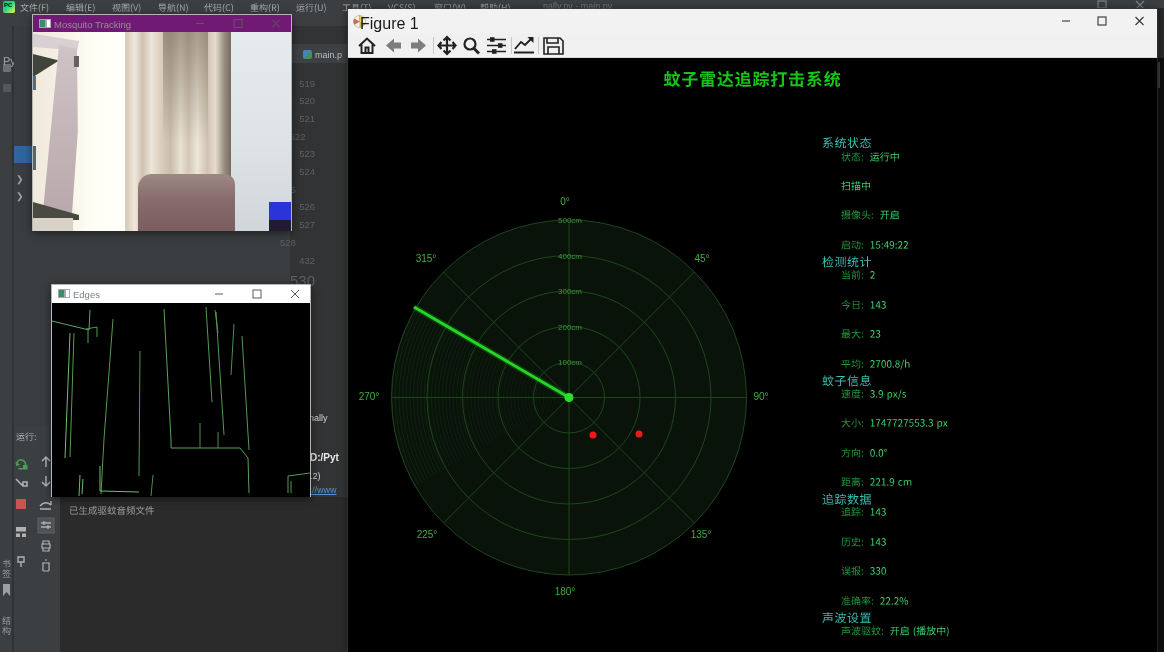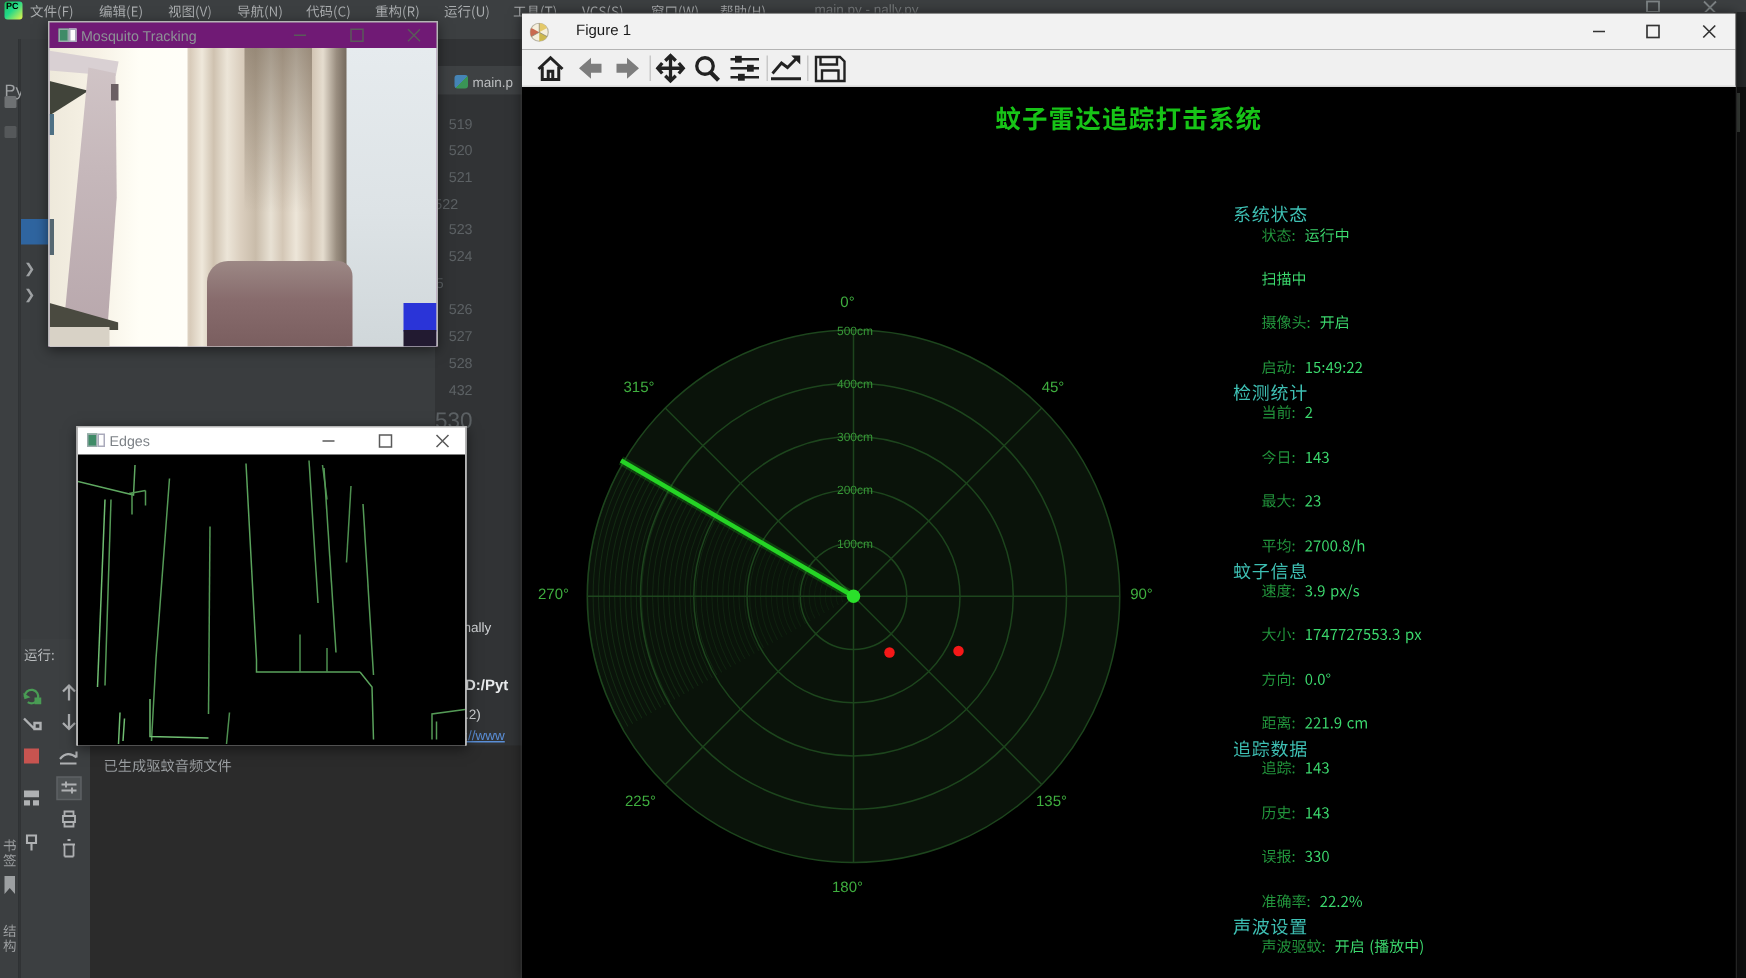--- a/index.html
+++ b/index.html
@@ -14,21 +14,21 @@
 <path d="M116 3.9L116 8.7L116.7 8.7L116.7 4.5L119.5 4.5L119.5 8.7L120.2 8.7L120.2 3.9ZM113.4 3.8C113.7 4.1 114.1 4.6 114.2 4.9L114.8 4.6C114.6 4.3 114.2 3.8 113.9 3.5ZM117.7 5.2L117.7 6.9C117.7 8.3 117.5 10 115.2 11.2C115.3 11.3 115.5 11.6 115.6 11.7C117 11 117.7 10.1 118 9.1L118 10.8C118 11.4 118.3 11.6 118.9 11.6L119.7 11.6C120.5 11.6 120.6 11.2 120.7 9.8C120.5 9.8 120.3 9.7 120.1 9.5C120.1 10.8 120 11.1 119.7 11.1L119 11.1C118.7 11.1 118.7 11 118.7 10.7L118.7 8.5L118.2 8.5C118.3 8 118.4 7.4 118.4 6.9L118.4 5.2ZM112.6 5L112.6 5.6L114.7 5.6C114.2 6.8 113.3 7.9 112.4 8.5C112.5 8.6 112.6 9 112.7 9.2C113 8.9 113.4 8.6 113.7 8.2L113.7 11.7L114.3 11.7L114.3 7.8C114.7 8.2 115.1 8.8 115.2 9L115.7 8.5C115.5 8.3 114.9 7.6 114.5 7.2C115 6.6 115.3 5.9 115.6 5.2L115.2 5L115.1 5ZM124.4 8.5C125.1 8.6 126 9 126.5 9.2L126.8 8.8C126.3 8.5 125.4 8.2 124.7 8.1ZM123.5 9.6C124.7 9.8 126.3 10.1 127.1 10.5L127.4 9.9C126.6 9.7 125 9.3 123.8 9.2ZM121.8 3.8L121.8 11.7L122.4 11.7L122.4 11.3L128.6 11.3L128.6 11.7L129.3 11.7L129.3 3.8ZM122.4 10.7L122.4 4.4L128.6 4.4L128.6 10.7ZM124.7 4.6C124.3 5.4 123.5 6.1 122.7 6.5C122.9 6.6 123.1 6.8 123.2 6.9C123.5 6.8 123.8 6.5 124 6.3C124.3 6.6 124.6 6.9 125 7.1C124.2 7.5 123.4 7.7 122.6 7.9C122.7 8 122.8 8.3 122.9 8.4C123.8 8.2 124.7 7.9 125.6 7.4C126.3 7.8 127.2 8.1 128 8.3C128.1 8.2 128.3 7.9 128.4 7.8C127.6 7.7 126.8 7.4 126.1 7.1C126.8 6.7 127.4 6.2 127.7 5.5L127.4 5.3L127.3 5.3L124.9 5.3C125.1 5.2 125.2 5 125.3 4.8ZM124.4 5.9L124.5 5.9L126.8 5.9C126.5 6.2 126 6.5 125.6 6.8C125.1 6.6 124.7 6.3 124.4 5.9ZM132.2 12.8L132.7 12.5C131.9 11.3 131.5 9.7 131.5 8.2C131.5 6.7 131.9 5.2 132.7 3.9L132.2 3.6C131.3 5 130.8 6.4 130.8 8.2C130.8 10 131.3 11.4 132.2 12.8ZM135.2 11L136.1 11L138.2 4.4L137.4 4.4L136.3 8C136.1 8.8 135.9 9.4 135.7 10.2L135.6 10.2C135.4 9.4 135.2 8.8 135 8L133.9 4.4L133.1 4.4ZM139.1 12.8C139.9 11.4 140.4 10 140.4 8.2C140.4 6.4 139.9 5 139.1 3.6L138.6 3.9C139.4 5.2 139.8 6.7 139.8 8.2C139.8 9.7 139.4 11.3 138.6 12.5Z" fill="#aaadaf"></path>
 <path d="M159.9 9.4C160.5 9.8 161.1 10.5 161.4 11L161.9 10.5C161.6 10.1 161 9.5 160.4 9L163.8 9L163.8 10.9C163.8 11 163.8 11.1 163.6 11.1C163.4 11.1 162.8 11.1 162.1 11.1C162.2 11.3 162.3 11.5 162.4 11.7C163.2 11.7 163.8 11.7 164.1 11.6C164.4 11.5 164.5 11.3 164.5 10.9L164.5 9L166.5 9L166.5 8.4L164.5 8.4L164.5 7.7L163.8 7.7L163.8 8.4L158.6 8.4L158.6 9L160.3 9ZM159.2 4.1L159.2 6.4C159.2 7.3 159.7 7.5 161.2 7.5C161.5 7.5 164.4 7.5 164.7 7.5C165.9 7.5 166.2 7.2 166.3 6.3C166.1 6.3 165.8 6.2 165.6 6.1C165.6 6.8 165.4 6.9 164.7 6.9C164.1 6.9 161.6 6.9 161.1 6.9C160.1 6.9 159.9 6.8 159.9 6.4L159.9 5.9L165.4 5.9L165.4 3.8L159.2 3.8ZM159.9 4.4L164.8 4.4L164.8 5.3L159.9 5.3ZM168.8 5.7C169 6.1 169.2 6.6 169.3 7L169.8 6.8C169.7 6.4 169.4 5.9 169.2 5.5ZM168.8 8.4C169 8.9 169.3 9.5 169.4 9.8L169.9 9.6C169.7 9.3 169.5 8.7 169.2 8.3ZM172.4 3.5C172.6 4 172.9 4.6 173 4.9L173.6 4.7C173.5 4.3 173.2 3.8 173 3.3ZM171 4.9L171 5.5L175.5 5.5L175.5 4.9ZM171.7 6.4L171.7 8.4C171.7 9.3 171.6 10.5 170.8 11.4C170.9 11.5 171.2 11.6 171.3 11.8C172.2 10.8 172.4 9.5 172.4 8.4L172.4 7L173.9 7L173.9 10.6C173.9 11.2 174 11.3 174.1 11.5C174.2 11.6 174.4 11.6 174.6 11.6C174.7 11.6 174.9 11.6 175 11.6C175.1 11.6 175.3 11.6 175.4 11.5C175.5 11.4 175.6 11.3 175.6 11.1C175.7 11 175.7 10.4 175.7 10C175.6 10 175.4 9.9 175.3 9.8C175.2 10.2 175.2 10.6 175.2 10.7C175.2 10.9 175.2 11 175.1 11C175.1 11 175 11 175 11C174.9 11 174.8 11 174.7 11C174.7 11 174.6 11 174.6 11C174.6 11 174.6 10.8 174.6 10.6L174.6 6.4ZM170.1 5.1L170.1 7.4L168.6 7.4L168.6 5.1ZM167.4 7.4L167.4 7.9L168 7.9C168 9 167.9 10.5 167.3 11.4C167.4 11.5 167.7 11.7 167.8 11.8C168.5 10.7 168.6 9.1 168.6 7.9L170.1 7.9L170.1 10.9C170.1 11 170.1 11.1 170 11.1C169.9 11.1 169.5 11.1 169.1 11.1C169.2 11.2 169.3 11.5 169.3 11.6C169.9 11.6 170.2 11.6 170.4 11.5C170.6 11.4 170.7 11.2 170.7 10.9L170.7 4.5L169.4 4.5C169.5 4.2 169.6 3.9 169.8 3.5L169.1 3.4C169 3.7 168.9 4.2 168.8 4.5L168 4.5L168 7.4ZM178.2 12.8L178.7 12.5C177.9 11.3 177.5 9.7 177.5 8.2C177.5 6.7 177.9 5.2 178.7 3.9L178.2 3.6C177.3 5 176.8 6.4 176.8 8.2C176.8 10 177.3 11.4 178.2 12.8ZM180 11L180.7 11L180.7 7.5C180.7 6.8 180.7 6.1 180.6 5.5L180.7 5.5L181.4 6.8L183.8 11L184.6 11L184.6 4.4L183.8 4.4L183.8 7.8C183.8 8.5 183.9 9.3 184 9.9L183.9 9.9L183.2 8.6L180.8 4.4L180 4.4ZM186.4 12.8C187.3 11.4 187.8 10 187.8 8.2C187.8 6.4 187.3 5 186.4 3.6L185.9 3.9C186.7 5.2 187.1 6.7 187.1 8.2C187.1 9.7 186.7 11.3 185.9 12.5Z" fill="#aaadaf"></path>
 <path d="M210.4 4C211 4.4 211.6 5 211.9 5.4L212.4 5.1C212.1 4.7 211.5 4.1 210.9 3.6ZM208.9 3.6C209 4.5 209 5.4 209.1 6.2L206.9 6.5L207 7.2L209.2 6.9C209.5 9.7 210.2 11.6 211.7 11.7C212.2 11.7 212.6 11.3 212.8 9.7C212.6 9.7 212.3 9.5 212.2 9.4C212.1 10.4 212 10.9 211.7 10.9C210.8 10.8 210.2 9.2 209.8 6.8L212.6 6.5L212.5 5.8L209.8 6.2C209.7 5.4 209.6 4.5 209.6 3.6ZM206.8 3.5C206.2 5 205.2 6.3 204.2 7.2C204.3 7.4 204.5 7.7 204.6 7.9C205 7.5 205.4 7 205.8 6.6L205.8 11.7L206.5 11.7L206.5 5.6C206.9 5 207.2 4.4 207.5 3.7ZM216.7 9.2L216.7 9.8L220.1 9.8L220.1 9.2ZM217.4 5.2C217.4 6 217.2 7.2 217.1 8L217.3 8L220.8 8C220.6 9.9 220.4 10.7 220.2 11C220.1 11.1 220 11.1 219.8 11.1C219.7 11.1 219.3 11.1 218.8 11C218.9 11.2 219 11.5 219 11.7C219.4 11.7 219.9 11.7 220.1 11.7C220.4 11.6 220.5 11.6 220.7 11.4C221 11.1 221.2 10.1 221.4 7.7C221.5 7.6 221.5 7.4 221.5 7.4L220.3 7.4C220.5 6.3 220.6 4.9 220.7 4L220.2 3.9L220.1 4L217 4L217 4.6L220 4.6C219.9 5.4 219.8 6.5 219.7 7.4L217.8 7.4C217.9 6.7 218 5.9 218 5.2ZM213.5 3.9L213.5 4.5L214.6 4.5C214.3 5.9 213.9 7.2 213.3 8C213.4 8.2 213.5 8.6 213.6 8.8C213.7 8.6 213.9 8.3 214 8L214 11.3L214.6 11.3L214.6 10.6L216.3 10.6L216.3 6.7L214.6 6.7C214.9 6 215.1 5.3 215.2 4.5L216.5 4.5L216.5 3.9ZM214.6 7.3L215.7 7.3L215.7 10L214.6 10ZM224.2 12.8L224.7 12.5C223.9 11.3 223.5 9.7 223.5 8.2C223.5 6.7 223.9 5.2 224.7 3.9L224.2 3.6C223.3 5 222.8 6.4 222.8 8.2C222.8 10 223.3 11.4 224.2 12.8ZM228.4 11.1C229.3 11.1 229.9 10.8 230.5 10.2L230 9.6C229.6 10.1 229.1 10.4 228.5 10.4C227.2 10.4 226.4 9.3 226.4 7.7C226.4 6 227.3 5 228.5 5C229.1 5 229.5 5.3 229.8 5.6L230.3 5.1C229.9 4.7 229.3 4.3 228.5 4.3C226.8 4.3 225.6 5.6 225.6 7.7C225.6 9.8 226.8 11.1 228.4 11.1ZM231.7 12.8C232.5 11.4 233 10 233 8.2C233 6.4 232.5 5 231.7 3.6L231.2 3.9C231.9 5.2 232.3 6.7 232.3 8.2C232.3 9.7 231.9 11.3 231.2 12.5Z" fill="#aaadaf"></path>
 <path d="M251.4 6.1L251.4 8.9L254.1 8.9L254.1 9.6L251.1 9.6L251.1 10.1L254.1 10.1L254.1 10.9L250.5 10.9L250.5 11.4L258.5 11.4L258.5 10.9L254.8 10.9L254.8 10.1L258 10.1L258 9.6L254.8 9.6L254.8 8.9L257.6 8.9L257.6 6.1L254.8 6.1L254.8 5.6L258.5 5.6L258.5 5L254.8 5L254.8 4.3C255.9 4.3 256.8 4.2 257.6 4L257.3 3.5C255.8 3.7 253.3 3.9 251.2 4C251.3 4.1 251.3 4.3 251.3 4.5C252.2 4.5 253.2 4.4 254.1 4.4L254.1 5L250.5 5L250.5 5.6L254.1 5.6L254.1 6.1ZM252.1 7.8L254.1 7.8L254.1 8.4L252.1 8.4ZM254.8 7.8L256.9 7.8L256.9 8.4L254.8 8.4ZM252.1 6.6L254.1 6.6L254.1 7.3L252.1 7.3ZM254.8 6.6L256.9 6.6L256.9 7.3L254.8 7.3ZM263.6 3.4C263.4 4.7 262.9 5.9 262.2 6.6C262.4 6.7 262.6 6.9 262.8 7C263.1 6.6 263.4 6.1 263.6 5.5L266.8 5.5C266.6 9.2 266.5 10.6 266.2 10.9C266.1 11 266.1 11.1 265.9 11.1C265.7 11.1 265.3 11.1 264.8 11C264.9 11.2 265 11.5 265 11.7C265.4 11.7 265.9 11.7 266.2 11.7C266.5 11.7 266.7 11.6 266.8 11.3C267.2 10.9 267.3 9.5 267.4 5.3C267.4 5.2 267.4 4.9 267.4 4.9L263.9 4.9C264 4.5 264.2 4 264.3 3.6ZM264.7 7.6C264.8 7.9 265 8.3 265.1 8.7L263.5 9C263.9 8.2 264.3 7.3 264.6 6.3L264 6.2C263.7 7.2 263.2 8.3 263.1 8.6C262.9 8.9 262.8 9.1 262.7 9.2C262.7 9.3 262.8 9.6 262.9 9.8C263 9.7 263.3 9.6 265.3 9.2C265.4 9.4 265.5 9.7 265.5 9.8L266.1 9.6C265.9 9.1 265.5 8.1 265.2 7.4ZM260.8 3.4L260.8 5.2L259.4 5.2L259.4 5.8L260.7 5.8C260.4 7 259.9 8.5 259.3 9.2C259.4 9.4 259.6 9.7 259.6 9.9C260.1 9.3 260.5 8.3 260.8 7.3L260.8 11.7L261.4 11.7L261.4 7.1C261.7 7.5 262 8.1 262.1 8.4L262.5 7.9C262.4 7.6 261.7 6.5 261.4 6.2L261.4 5.8L262.5 5.8L262.5 5.2L261.4 5.2L261.4 3.4ZM270.2 12.8L270.7 12.5C269.9 11.3 269.5 9.7 269.5 8.2C269.5 6.7 269.9 5.2 270.7 3.9L270.2 3.6C269.3 5 268.8 6.4 268.8 8.2C268.8 10 269.3 11.4 270.2 12.8ZM272.8 7.5L272.8 5.1L273.9 5.1C274.9 5.1 275.5 5.4 275.5 6.2C275.5 7.1 274.9 7.5 273.9 7.5ZM275.6 11L276.5 11L274.8 8.1C275.7 7.9 276.3 7.3 276.3 6.2C276.3 4.9 275.4 4.4 274 4.4L272 4.4L272 11L272.8 11L272.8 8.2L274 8.2ZM277.6 12.8C278.5 11.4 279 10 279 8.2C279 6.4 278.5 5 277.6 3.6L277.1 3.9C277.9 5.2 278.3 6.7 278.3 8.2C278.3 9.7 277.9 11.3 277.1 12.5Z" fill="#aaadaf"></path>
 <path d="M299.4 4L299.4 4.6L304 4.6L304 4ZM296.6 4.4C297.1 4.7 297.9 5.2 298.2 5.6L298.7 5.1C298.3 4.8 297.6 4.3 297.1 3.9ZM299.4 9.9C299.6 9.8 300 9.8 303.4 9.5L303.8 10.2L304.4 9.8C304 9.2 303.3 8 302.8 7.1L302.2 7.4C302.5 7.8 302.8 8.4 303.1 8.9L300.1 9.1C300.6 8.4 301.1 7.5 301.5 6.7L304.6 6.7L304.6 6.1L298.8 6.1L298.8 6.7L300.6 6.7C300.3 7.6 299.8 8.5 299.6 8.7C299.4 9 299.3 9.2 299.1 9.2C299.2 9.4 299.3 9.8 299.4 9.9ZM298.3 6.6L296.4 6.6L296.4 7.2L297.6 7.2L297.6 10.1C297.2 10.3 296.8 10.7 296.3 11.1L296.8 11.8C297.3 11.2 297.7 10.6 298 10.6C298.2 10.6 298.5 10.9 298.9 11.1C299.5 11.5 300.3 11.6 301.4 11.6C302.3 11.6 303.9 11.6 304.5 11.5C304.5 11.4 304.6 11 304.7 10.8C303.8 10.9 302.4 11 301.4 11C300.4 11 299.6 10.9 299 10.5C298.7 10.3 298.5 10.1 298.3 10.1ZM308.9 4L308.9 4.6L313.3 4.6L313.3 4ZM307.4 3.4C306.9 4.1 306.1 4.9 305.3 5.4C305.4 5.5 305.6 5.8 305.7 5.9C306.5 5.4 307.4 4.5 308.1 3.7ZM308.5 6.5L308.5 7.1L311.6 7.1L311.6 10.8C311.6 11 311.5 11 311.3 11C311.2 11.1 310.5 11.1 309.9 11C310 11.2 310.1 11.5 310.1 11.7C311 11.7 311.5 11.7 311.8 11.6C312.1 11.5 312.2 11.3 312.2 10.9L312.2 7.1L313.6 7.1L313.6 6.5ZM307.8 5.4C307.1 6.4 306.2 7.4 305.2 8.1C305.4 8.2 305.6 8.5 305.7 8.7C306 8.4 306.4 8.1 306.7 7.7L306.7 11.7L307.4 11.7L307.4 7C307.8 6.5 308.1 6.1 308.4 5.6ZM316.2 12.8L316.7 12.5C315.9 11.3 315.5 9.7 315.5 8.2C315.5 6.7 315.9 5.2 316.7 3.9L316.2 3.6C315.3 5 314.8 6.4 314.8 8.2C314.8 10 315.3 11.4 316.2 12.8ZM320.3 11.1C321.6 11.1 322.7 10.4 322.7 8.3L322.7 4.4L321.9 4.4L321.9 8.3C321.9 9.9 321.2 10.4 320.3 10.4C319.4 10.4 318.8 9.9 318.8 8.3L318.8 4.4L317.9 4.4L317.9 8.3C317.9 10.4 318.9 11.1 320.3 11.1ZM324.4 12.8C325.2 11.4 325.7 10 325.7 8.2C325.7 6.4 325.2 5 324.4 3.6L323.9 3.9C324.7 5.2 325.1 6.7 325.1 8.2C325.1 9.7 324.7 11.3 323.9 12.5Z" fill="#aaadaf"></path>
 <path d="M342.5 10.4L342.5 11L350.6 11L350.6 10.4L346.9 10.4L346.9 5.2L350.1 5.2L350.1 4.5L342.9 4.5L342.9 5.2L346.1 5.2L346.1 10.4ZM356.4 10.2C357.4 10.7 358.5 11.3 359.1 11.7L359.7 11.2C359 10.8 357.9 10.2 356.9 9.8ZM354 9.8C353.4 10.3 352.3 10.9 351.4 11.2C351.5 11.4 351.7 11.6 351.9 11.7C352.8 11.4 353.9 10.8 354.6 10.2ZM352.9 3.9L352.9 9.1L351.5 9.1L351.5 9.7L359.6 9.7L359.6 9.1L358.2 9.1L358.2 3.9ZM353.6 9.1L353.6 8.3L357.5 8.3L357.5 9.1ZM353.6 5.7L357.5 5.7L357.5 6.5L353.6 6.5ZM353.6 5.2L353.6 4.4L357.5 4.4L357.5 5.2ZM353.6 7L357.5 7L357.5 7.8L353.6 7.8ZM362.2 12.8L362.7 12.5C361.9 11.3 361.5 9.7 361.5 8.2C361.5 6.7 361.9 5.2 362.7 3.9L362.2 3.6C361.3 5 360.8 6.4 360.8 8.2C360.8 10 361.3 11.4 362.2 12.8ZM365.3 11L366.2 11L366.2 5.1L368.2 5.1L368.2 4.4L363.3 4.4L363.3 5.1L365.3 5.1ZM369.3 12.8C370.2 11.4 370.6 10 370.6 8.2C370.6 6.4 370.2 5 369.3 3.6L368.8 3.9C369.6 5.2 370 6.7 370 8.2C370 9.7 369.6 11.3 368.8 12.5Z" fill="#aaadaf"></path>
 <path d="M390.1 11L391.1 11L393.2 4.4L392.3 4.4L391.3 8C391 8.8 390.9 9.4 390.6 10.2L390.6 10.2C390.3 9.4 390.2 8.8 390 8L388.9 4.4L388 4.4ZM396.6 11.1C397.4 11.1 398.1 10.8 398.6 10.2L398.1 9.6C397.7 10.1 397.2 10.4 396.6 10.4C395.3 10.4 394.6 9.3 394.6 7.7C394.6 6 395.4 5 396.6 5C397.2 5 397.6 5.3 398 5.6L398.4 5.1C398.1 4.7 397.4 4.3 396.6 4.3C394.9 4.3 393.7 5.6 393.7 7.7C393.7 9.8 394.9 11.1 396.6 11.1ZM401.7 11.1C403 11.1 403.9 10.3 403.9 9.2C403.9 8.3 403.3 7.8 402.5 7.5L401.6 7.1C401.1 6.9 400.5 6.6 400.5 6C400.5 5.4 401 5 401.7 5C402.3 5 402.8 5.2 403.2 5.6L403.7 5.1C403.2 4.6 402.5 4.3 401.7 4.3C400.5 4.3 399.7 5 399.7 6C399.7 7 400.4 7.5 401 7.7L401.9 8.1C402.6 8.4 403 8.6 403 9.3C403 10 402.5 10.4 401.7 10.4C401 10.4 400.3 10.1 399.8 9.6L399.3 10.1C399.9 10.7 400.7 11.1 401.7 11.1ZM406.4 12.8L406.9 12.5C406.2 11.3 405.8 9.7 405.8 8.2C405.8 6.7 406.2 5.2 406.9 3.9L406.4 3.6C405.6 5 405.1 6.4 405.1 8.2C405.1 10 405.6 11.4 406.4 12.8ZM410.1 11.1C411.4 11.1 412.3 10.3 412.3 9.2C412.3 8.3 411.7 7.8 410.9 7.5L410 7.1C409.5 6.9 408.9 6.6 408.9 6C408.9 5.4 409.4 5 410.1 5C410.8 5 411.2 5.2 411.6 5.6L412.1 5.1C411.6 4.6 410.9 4.3 410.1 4.3C408.9 4.3 408.1 5 408.1 6C408.1 7 408.8 7.5 409.4 7.7L410.3 8.1C411 8.4 411.5 8.6 411.5 9.3C411.5 10 410.9 10.4 410.1 10.4C409.4 10.4 408.7 10.1 408.2 9.6L407.8 10.1C408.3 10.7 409.1 11.1 410.1 11.1ZM413.6 12.8C414.4 11.4 414.9 10 414.9 8.2C414.9 6.4 414.4 5 413.6 3.6L413.1 3.9C413.8 5.2 414.2 6.7 414.2 8.2C414.2 9.7 413.8 11.3 413.1 12.5Z" fill="#aaadaf"></path>
 <path d="M437.3 4.9C436.6 5.5 435.6 6 434.8 6.2L435.1 6.7C436.1 6.4 437.1 5.9 437.8 5.3ZM439.2 5.3C440.1 5.7 441.3 6.4 441.9 6.8L442.3 6.3C441.7 5.9 440.5 5.3 439.6 4.9ZM437.9 5.8C437.8 6.1 437.5 6.5 437.3 6.8L435.5 6.8L435.5 11.7L436.2 11.7L436.2 11.4L440.9 11.4L440.9 11.7L441.6 11.7L441.6 6.8L438 6.8C438.2 6.5 438.4 6.3 438.6 6ZM436.2 10.8L436.2 7.3L440.9 7.3L440.9 10.8ZM437.3 9C437.6 9.2 438 9.4 438.4 9.5C437.8 9.9 437.2 10.1 436.5 10.3C436.6 10.4 436.7 10.6 436.8 10.7C437.5 10.5 438.3 10.2 438.9 9.8C439.4 10.1 439.8 10.3 440.1 10.5L440.4 10.2C440.2 9.9 439.8 9.7 439.3 9.5C439.8 9.1 440.1 8.7 440.3 8.1L440 8L439.9 8L437.8 8C437.9 7.8 438 7.7 438.1 7.5L437.6 7.4C437.4 7.9 437 8.4 436.5 8.8C436.6 8.9 436.8 9 436.9 9.1C437.1 8.9 437.4 8.7 437.5 8.4L439.6 8.4C439.4 8.7 439.2 9 438.9 9.2C438.4 9 438 8.8 437.6 8.7ZM437.8 3.6C437.9 3.8 438.1 4 438.1 4.2L434.7 4.2L434.7 5.6L435.4 5.6L435.4 4.7L441.6 4.7L441.6 5.6L442.3 5.6L442.3 4.2L439 4.2C438.8 3.9 438.7 3.6 438.5 3.4ZM444.1 4.4L444.1 11.5L444.8 11.5L444.8 10.7L450.2 10.7L450.2 11.5L450.9 11.5L450.9 4.4ZM444.8 10L444.8 5.1L450.2 5.1L450.2 10ZM454.2 12.8L454.7 12.5C453.9 11.3 453.5 9.7 453.5 8.2C453.5 6.7 453.9 5.2 454.7 3.9L454.2 3.6C453.3 5 452.8 6.4 452.8 8.2C452.8 10 453.3 11.4 454.2 12.8ZM456.7 11L457.7 11L458.6 7C458.8 6.5 458.9 6 459 5.5L459 5.5C459.1 6 459.2 6.5 459.3 7L460.3 11L461.3 11L462.7 4.4L461.9 4.4L461.2 8C461.1 8.7 461 9.4 460.8 10.1L460.8 10.1C460.6 9.4 460.5 8.7 460.3 8L459.4 4.4L458.6 4.4L457.7 8C457.6 8.7 457.4 9.4 457.3 10.1L457.2 10.1C457.1 9.4 457 8.7 456.8 8L456.1 4.4L455.3 4.4ZM463.8 12.8C464.7 11.4 465.2 10 465.2 8.2C465.2 6.4 464.7 5 463.8 3.6L463.3 3.9C464.1 5.2 464.5 6.7 464.5 8.2C464.5 9.7 464.1 11.3 463.3 12.5Z" fill="#aaadaf"></path>
 <path d="M482.5 3.4L482.5 4.2L480.6 4.2L480.6 4.7L482.5 4.7L482.5 5.4L480.8 5.4L480.8 5.9L482.5 5.9L482.5 6.1C482.5 6.2 482.4 6.4 482.4 6.6L480.4 6.6L480.4 7.1L482.1 7.1C481.9 7.5 481.4 7.9 480.6 8.2C480.8 8.3 481 8.5 481.1 8.7C482.1 8.3 482.6 7.7 482.9 7.1L484.9 7.1L484.9 6.6L483.1 6.6C483.1 6.4 483.1 6.2 483.1 6.1L483.1 5.9L484.6 5.9L484.6 5.4L483.1 5.4L483.1 4.7L484.8 4.7L484.8 4.2L483.1 4.2L483.1 3.4ZM485.3 3.8L485.3 8.3L485.9 8.3L485.9 4.4L487.4 4.4C487.2 4.8 486.9 5.2 486.6 5.6C487.4 6.1 487.7 6.5 487.7 6.8C487.7 7 487.6 7.1 487.5 7.2C487.4 7.2 487.2 7.3 487.1 7.3C486.8 7.3 486.5 7.3 486.1 7.2C486.2 7.4 486.3 7.6 486.3 7.8C486.7 7.8 487.1 7.8 487.4 7.8C487.6 7.8 487.8 7.7 487.9 7.7C488.2 7.5 488.4 7.2 488.4 6.9C488.4 6.4 488.1 6 487.3 5.5C487.7 5.1 488.1 4.5 488.4 4.1L488 3.8L487.9 3.8ZM481.4 8.6L481.4 11.2L482 11.2L482 9.3L484.1 9.3L484.1 11.7L484.8 11.7L484.8 9.3L487.1 9.3L487.1 10.5C487.1 10.6 487.1 10.6 486.9 10.6C486.8 10.6 486.2 10.6 485.7 10.6C485.8 10.8 485.9 11 485.9 11.2C486.7 11.2 487.1 11.2 487.4 11.1C487.7 11 487.8 10.8 487.8 10.5L487.8 8.6L484.8 8.6L484.8 7.9L484.1 7.9L484.1 8.6ZM494.7 3.4C494.7 4.1 494.7 4.8 494.7 5.5L493.2 5.5L493.2 6.1L494.7 6.1C494.5 8.3 494.1 10.2 492.3 11.2C492.5 11.4 492.7 11.6 492.8 11.7C494.7 10.5 495.2 8.5 495.3 6.1L496.7 6.1C496.6 9.4 496.5 10.6 496.3 10.9C496.2 11 496.1 11 496 11C495.8 11 495.3 11 494.8 11C494.9 11.2 495 11.4 495 11.6C495.5 11.7 496 11.7 496.2 11.6C496.5 11.6 496.7 11.5 496.9 11.3C497.2 10.9 497.3 9.6 497.4 5.8C497.4 5.7 497.4 5.5 497.4 5.5L495.3 5.5C495.4 4.8 495.4 4.1 495.4 3.4ZM489.3 10.1L489.4 10.8C490.5 10.6 492 10.2 493.4 9.9L493.4 9.3L492.9 9.4L492.9 3.9L490 3.9L490 10ZM490.6 9.9L490.6 8.3L492.3 8.3L492.3 9.5ZM490.6 6.4L492.3 6.4L492.3 7.7L490.6 7.7ZM490.6 5.8L490.6 4.5L492.3 4.5L492.3 5.8ZM500.2 12.8L500.7 12.5C499.9 11.3 499.5 9.7 499.5 8.2C499.5 6.7 499.9 5.2 500.7 3.9L500.2 3.6C499.3 5 498.8 6.4 498.8 8.2C498.8 10 499.3 11.4 500.2 12.8ZM502 11L502.8 11L502.8 7.9L505.9 7.9L505.9 11L506.7 11L506.7 4.4L505.9 4.4L505.9 7.2L502.8 7.2L502.8 4.4L502 4.4ZM508.5 12.8C509.3 11.4 509.8 10 509.8 8.2C509.8 6.4 509.3 5 508.5 3.6L508 3.9C508.7 5.2 509.1 6.7 509.1 8.2C509.1 9.7 508.7 11.3 508 12.5Z" fill="#aaadaf"></path>
 </svg>
-<div class="abs" style="left:543px;top:1px;font-size:9px;color:#787b7d">main.py - nally.py</div>
+<div class="abs" style="left:543px;top:1px;font-size:9px;color:#787b7d">nally.py - main.py</div>
 <svg class="abs" style="left:1090px;top:0" width="70" height="8" viewBox="0 0 70 8">
       <rect x="8" y="1" width="8" height="7" fill="none" stroke="#7e8486" stroke-width="1.2"></rect>
       <path d="M46 1 l8 8 M54 1 l-8 8" stroke="#7e8486" stroke-width="1.2"></path>
     </svg>
 <div class="abs" style="left:0;top:26px;width:13px;height:626px;background:#3c3f41;border-right:1px solid #2f3234"></div>
 <div class="abs" style="left:3px;top:64px;width:8px;height:8px;background:#6e7173;border-radius:1px"></div>
 <div class="abs" style="left:3px;top:84px;width:8px;height:8px;background:#55585a;border-radius:1px"></div>
 <svg class="abs" style="left:0;top:556px" width="13" height="96" viewBox="0 0 13 96">
 <path d="M8.5 4.2C9 4.5 9.8 5.1 10.1 5.4L10.6 4.9C10.2 4.6 9.4 4.1 8.9 3.7ZM3.1 5L3.1 5.7L5.8 5.7L5.8 7.4L2.5 7.4L2.5 8.1L5.8 8.1L5.8 11.7L6.4 11.7L6.4 8.1L9.8 8.1C9.7 9.4 9.6 10 9.4 10.1C9.3 10.2 9.2 10.2 9 10.2C8.8 10.2 8.2 10.2 7.6 10.2C7.8 10.3 7.8 10.6 7.9 10.8C8.4 10.8 9 10.8 9.2 10.8C9.6 10.8 9.8 10.7 9.9 10.6C10.2 10.3 10.4 9.6 10.5 7.8C10.5 7.7 10.5 7.4 10.5 7.4L9.2 7.4L9.2 5L6.4 5L6.4 3.5L5.8 3.5L5.8 5ZM6.4 7.4L6.4 5.7L8.5 5.7L8.5 7.4Z" fill="#9da0a2"></path>
 <path d="M5.8 18.5C6.1 19.1 6.5 19.8 6.6 20.3L7.2 20.1C7 19.6 6.7 18.9 6.4 18.3ZM3.6 18.7C4 19.3 4.4 20 4.6 20.5L5.1 20.2C5 19.7 4.5 19 4.1 18.5ZM8.3 17.4L4.6 17.4L4.6 17.9L8.3 17.9ZM7.2 13.4C6.9 14.1 6.5 14.7 6 15.1C6.1 15.2 6.3 15.3 6.4 15.3C5.5 16.4 3.8 17.2 2.3 17.7C2.5 17.8 2.6 18 2.7 18.2C3.4 18 4 17.7 4.6 17.4C5.3 17 6 16.6 6.5 16.1C7.5 16.9 9 17.7 10.2 18.1C10.3 17.9 10.5 17.7 10.7 17.6C9.3 17.2 7.7 16.5 6.9 15.7L7.1 15.5L6.7 15.3C6.9 15.2 7 15 7.2 14.8L8 14.8C8.3 15.2 8.6 15.7 8.7 16L9.3 15.8C9.2 15.5 9 15.1 8.7 14.8L10.5 14.8L10.5 14.2L7.5 14.2C7.6 14 7.7 13.8 7.8 13.5ZM3.7 13.4C3.4 14.3 2.9 15.2 2.3 15.8C2.5 15.8 2.8 16 2.9 16.1C3.2 15.8 3.5 15.3 3.8 14.8L4.2 14.8C4.4 15.2 4.6 15.7 4.7 16L5.3 15.8C5.2 15.5 5 15.1 4.8 14.8L6.3 14.8L6.3 14.2L4 14.2C4.1 14 4.2 13.8 4.3 13.6ZM8.8 18.3C8.5 19.2 7.9 20.2 7.4 20.9L2.6 20.9L2.6 21.5L10.4 21.5L10.4 20.9L8.2 20.9C8.6 20.2 9.1 19.3 9.4 18.5Z" fill="#9da0a2"></path>
@@ -48,21 +48,21 @@
 <div class="abs" style="left:315px;top:50px;font-size:9px;color:#bcbec0">main.p</div>
 <div class="abs" style="left:280px;top:77.5px;width:35px;text-align:right;font-size:9.5px;color:#5c6164">519</div>
 <div class="abs" style="left:280px;top:95.2px;width:35px;text-align:right;font-size:9.5px;color:#5c6164">520</div>
 <div class="abs" style="left:280px;top:112.9px;width:35px;text-align:right;font-size:9.5px;color:#5c6164">521</div>
 <div class="abs" style="left:280px;top:130.6px;width:35px;text-align:center;font-size:9.5px;color:#5c6164">522</div>
 <div class="abs" style="left:280px;top:148.3px;width:35px;text-align:right;font-size:9.5px;color:#5c6164">523</div>
 <div class="abs" style="left:280px;top:166.0px;width:35px;text-align:right;font-size:9.5px;color:#5c6164">524</div>
 <div class="abs" style="left:280px;top:183.7px;width:35px;text-align:left;font-size:9.5px;color:#5c6164">525</div>
 <div class="abs" style="left:280px;top:201.4px;width:35px;text-align:right;font-size:9.5px;color:#5c6164">526</div>
 <div class="abs" style="left:280px;top:219.1px;width:35px;text-align:right;font-size:9.5px;color:#5c6164">527</div>
-<div class="abs" style="left:280px;top:236.8px;width:35px;text-align:right;font-size:9.5px;color:#5c6164">528</div>
+<div class="abs" style="left:280px;top:236.8px;width:35px;font-size:9.5px;color:#5c6164">528</div>
 <div class="abs" style="left:280px;top:254.5px;width:35px;text-align:right;font-size:9.5px;color:#5c6164">432</div>
 <div class="abs" style="left:280px;top:272.2px;width:35px;text-align:right;font-size:15px;color:#5c6164">530</div>
 <div class="abs" style="left:289px;top:201px;width:3px;height:27px;background:#3f6fa8"></div>
 <div class="abs" style="left:14px;top:426px;width:46px;height:226px;background:#3c3f41"></div>
 <svg class="abs" style="left:0;top:426px" width="60" height="226" viewBox="0 0 60 226">
 <path d="M19.4 7L19.4 7.6L24 7.6L24 7ZM16.6 7.4C17.1 7.7 17.9 8.2 18.2 8.6L18.7 8.1C18.3 7.8 17.6 7.3 17.1 6.9ZM19.4 12.9C19.6 12.8 20 12.8 23.4 12.5L23.8 13.2L24.4 12.8C24 12.2 23.3 11 22.8 10.1L22.2 10.4C22.5 10.8 22.8 11.4 23.1 11.9L20.1 12.1C20.6 11.4 21.1 10.5 21.5 9.7L24.6 9.7L24.6 9.1L18.8 9.1L18.8 9.7L20.6 9.7C20.3 10.6 19.8 11.5 19.6 11.7C19.4 12 19.3 12.2 19.1 12.2C19.2 12.4 19.3 12.8 19.4 12.9ZM18.3 9.6L16.4 9.6L16.4 10.2L17.6 10.2L17.6 13.1C17.2 13.3 16.8 13.7 16.3 14.1L16.8 14.8C17.3 14.2 17.7 13.6 18 13.6C18.2 13.6 18.5 13.9 18.9 14.1C19.5 14.5 20.3 14.6 21.4 14.6C22.3 14.6 23.9 14.6 24.5 14.5C24.5 14.4 24.6 14 24.7 13.8C23.8 13.9 22.4 14 21.4 14C20.4 14 19.6 13.9 19 13.5C18.7 13.3 18.5 13.1 18.3 13.1ZM28.9 7L28.9 7.6L33.3 7.6L33.3 7ZM27.4 6.4C26.9 7.1 26.1 7.9 25.3 8.4C25.4 8.5 25.6 8.8 25.7 8.9C26.5 8.4 27.4 7.5 28.1 6.7ZM28.5 9.5L28.5 10.1L31.6 10.1L31.6 13.8C31.6 14 31.5 14 31.3 14C31.2 14.1 30.5 14.1 29.9 14C30 14.2 30.1 14.5 30.1 14.7C31 14.7 31.5 14.7 31.8 14.6C32.1 14.5 32.2 14.3 32.2 13.9L32.2 10.1L33.6 10.1L33.6 9.5ZM27.8 8.4C27.1 9.4 26.2 10.4 25.2 11.1C25.4 11.2 25.6 11.5 25.7 11.7C26 11.4 26.4 11.1 26.7 10.7L26.7 14.7L27.4 14.7L27.4 10C27.8 9.5 28.1 9.1 28.4 8.6ZM35.3 10.5C35.6 10.5 35.8 10.2 35.8 9.9C35.8 9.5 35.6 9.2 35.3 9.2C34.9 9.2 34.7 9.5 34.7 9.9C34.7 10.2 34.9 10.5 35.3 10.5ZM35.3 14.1C35.6 14.1 35.8 13.9 35.8 13.5C35.8 13.1 35.6 12.9 35.3 12.9C34.9 12.9 34.7 13.1 34.7 13.5C34.7 13.9 34.9 14.1 35.3 14.1Z" fill="#bbbec0"></path>
 <g stroke="#499c54" stroke-width="1.5" fill="none">
         <path d="M16.5 38.5 a4.5 4.5 0 1 1 2 3.6"></path>
       </g>
 <path d="M15.5 36 l0.8 4.2 l4 -1.4 Z" fill="#499c54"></path>
@@ -95,21 +95,21 @@
 <div class="abs" style="left:1158px;top:62px;width:2px;height:26px;background:#3a3f3a"></div>
 <div class="abs" style="left:348px;top:9px;width:809px;height:643px;background:#000;box-shadow:0 0 8px rgba(0,0,0,0.55);outline:1px solid rgba(60,60,60,0.5)">
 <div class="abs" style="left:0;top:0;width:809px;height:24px;background:#f2f2f2"></div>
 <svg class="abs" style="left:5px;top:6px" width="13" height="13" viewBox="0 0 13 13">
       <circle cx="6.5" cy="6.5" r="6" fill="#f5efdc" stroke="#b9b4a4" stroke-width="0.8"></circle>
       <path d="M6.5 6.5 L6.5 0.5 A6 6 0 0 1 11.7 3.6 Z" fill="#e4c96a"></path>
       <path d="M6.5 6.5 L11.7 9.4 A6 6 0 0 1 6.5 12.5 Z" fill="#cdb84e"></path>
       <path d="M6.5 6.5 L1.3 9.4 A6 6 0 0 1 1.3 3.6 Z" fill="#c96a50"></path>
       <path d="M6.5 6.5 L6.5 0.5 M6.5 6.5 L11.7 9.4 M6.5 6.5 L1.3 9.4" stroke="#8a8576" stroke-width="0.5"></path>
     </svg>
-<div class="abs" style="left:36px;top:6px;font-size:10px;color:#1a1a1a">Figure 1</div>
+<div class="abs" style="left:12px;top:6px;font-size:16px;color:#1a1a1a">Figure 1</div>
 <svg class="abs" style="left:700px;top:0" width="109" height="24" viewBox="0 0 109 24">
       <path d="M14 12 l8 0" stroke="#333" stroke-width="1.1"></path>
       <rect x="50" y="8" width="8" height="8" fill="none" stroke="#333" stroke-width="1.1"></rect>
       <path d="M87.5 8 l8 8 M95.5 8 l-8 8" stroke="#333" stroke-width="1.1"></path>
     </svg>
 <div class="abs" style="left:0;top:24px;width:809px;height:25px;background:#f0f0f0;border-bottom:1px solid #d8d8d8"></div>
 <svg class="abs" style="left:0;top:24px" width="230" height="25" viewBox="0 0 230 25">
 <path d="M11 13 L19 5.5 L27 13 M13.5 11.5 L13.5 20 L24.5 20 L24.5 11.5 M17.5 20 L17.5 14.5 L20.5 14.5 L20.5 20" stroke="#222" stroke-width="2" fill="none"></path>
 <path d="M38 12.5 L46 5.5 L46 9.5 L53 9.5 L53 15.5 L46 15.5 L46 19.5 Z" fill="#7d7d7d"></path>
 <path d="M78 12.5 L70 5.5 L70 9.5 L63 9.5 L63 15.5 L70 15.5 L70 19.5 Z" fill="#7d7d7d"></path>

